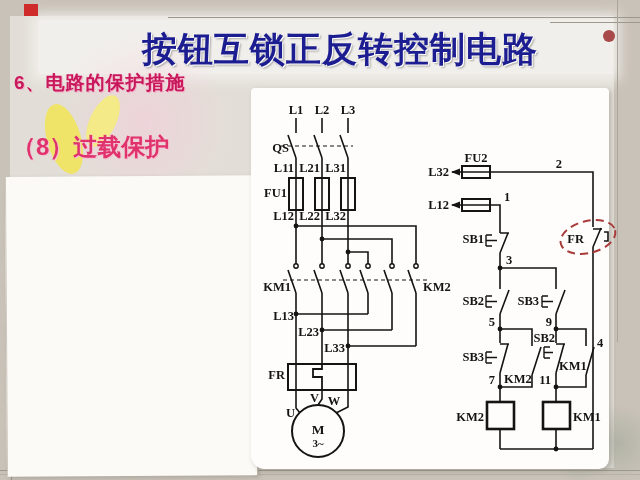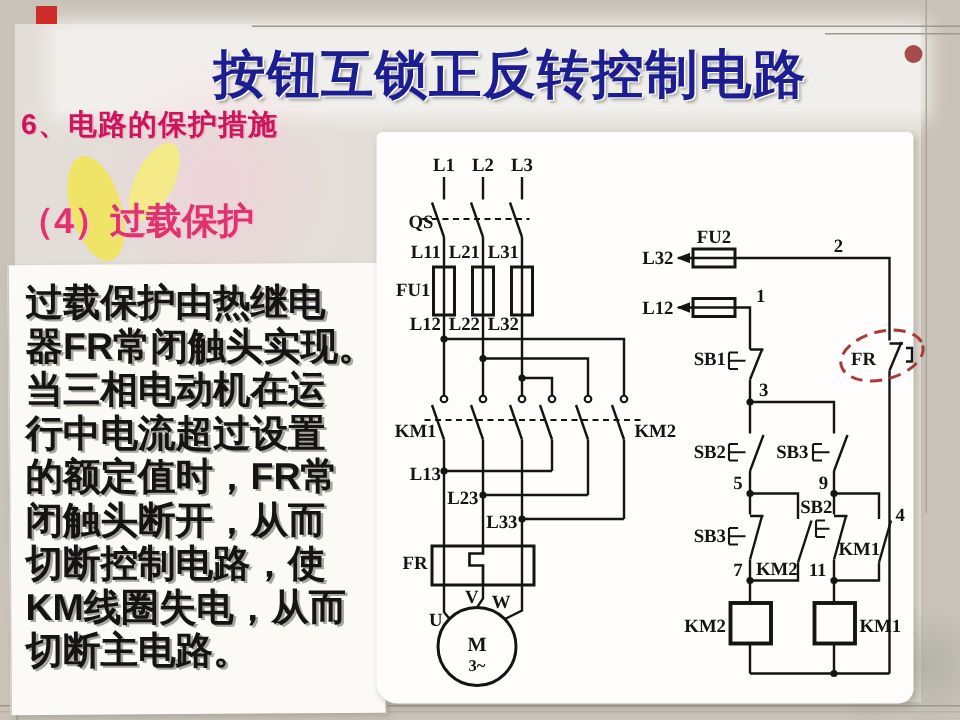--- a/index.html
+++ b/index.html
@@ -84,32 +84,23 @@
   <div class="abs gline hline-b1"></div>
   <div class="abs hline-b2"></div>
   <div class="abs gline vline-left"></div>
 
   <div class="abs red-square"></div>
   <div class="abs red-dot-tr"></div>
   <div class="abs red-dot-bl"></div>
 
   <div class="abs title">按钮互锁正反转控制电路</div>
   <div class="abs heading6">6、电路的保护措施</div>
-  <div class="abs sub3">（4）过载保护</div>
+  <div class="abs sub3">（8）过载保护</div>
 
   <div class="abs text-panel"></div>
-  <div class="abs body-text">过载保护由热继电
-器FR常闭触头实现。
-当三相电动机在运
-行中电流超过设置
-的额定值时，FR常
-闭触头断开，从而
-切断控制电路，使
-KM线圈失电，从而
-切断主电路。</div>
 
   <div class="abs diagram-panel"></div>
 
   <svg class="abs" style="left:250px;top:88px;" width="372" height="382" viewBox="250 88 372 382">
 
     <g stroke="#141414" stroke-width="1.6" fill="none">
       <path d="M296,118 V133 M322,118 V133 M348,118 V133
                M296,158 V264 M322,158 V264 M348,158 V264
                M296,226 H416 V264 M322,239 H392 V264 M348,252 H368 V264
                M296,293 V314 M322,293 V330 M348,293 V346

